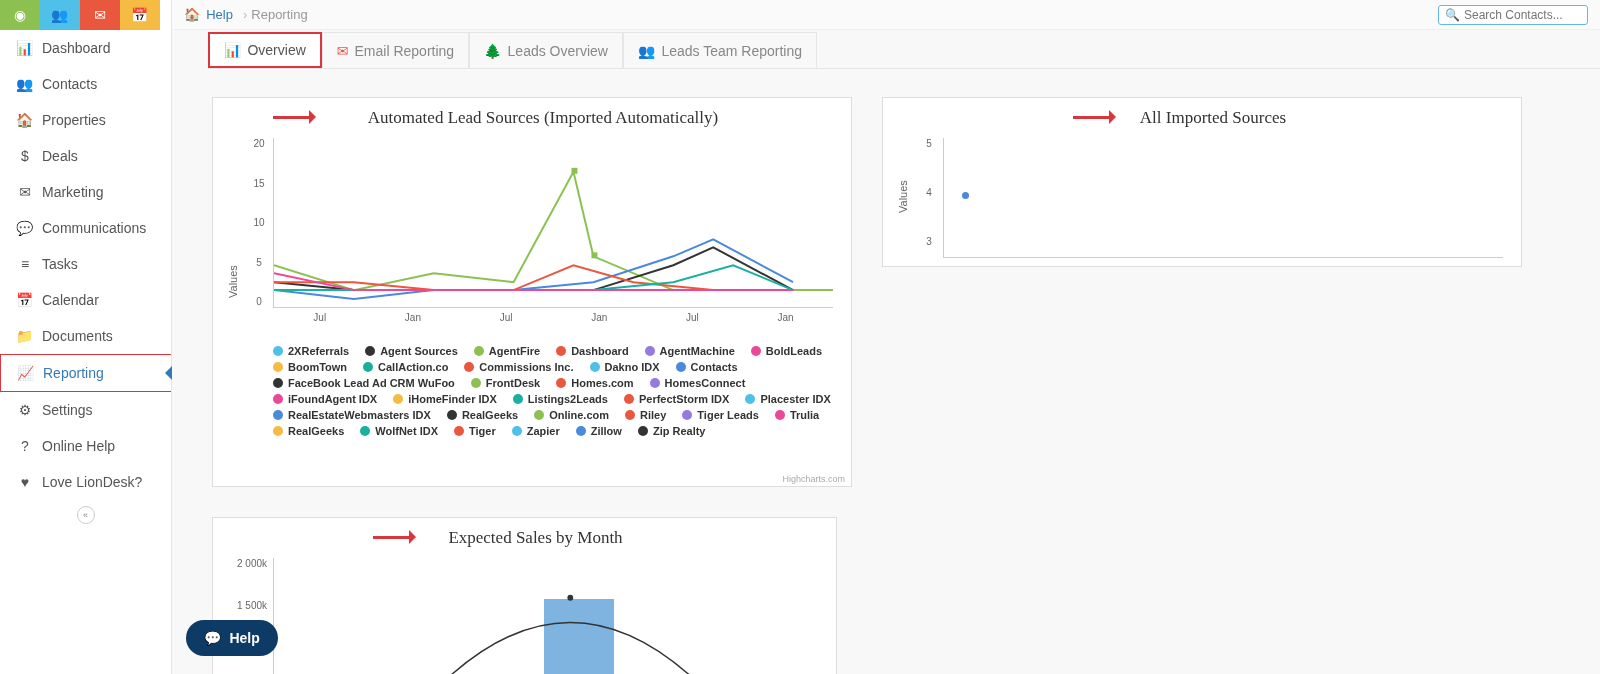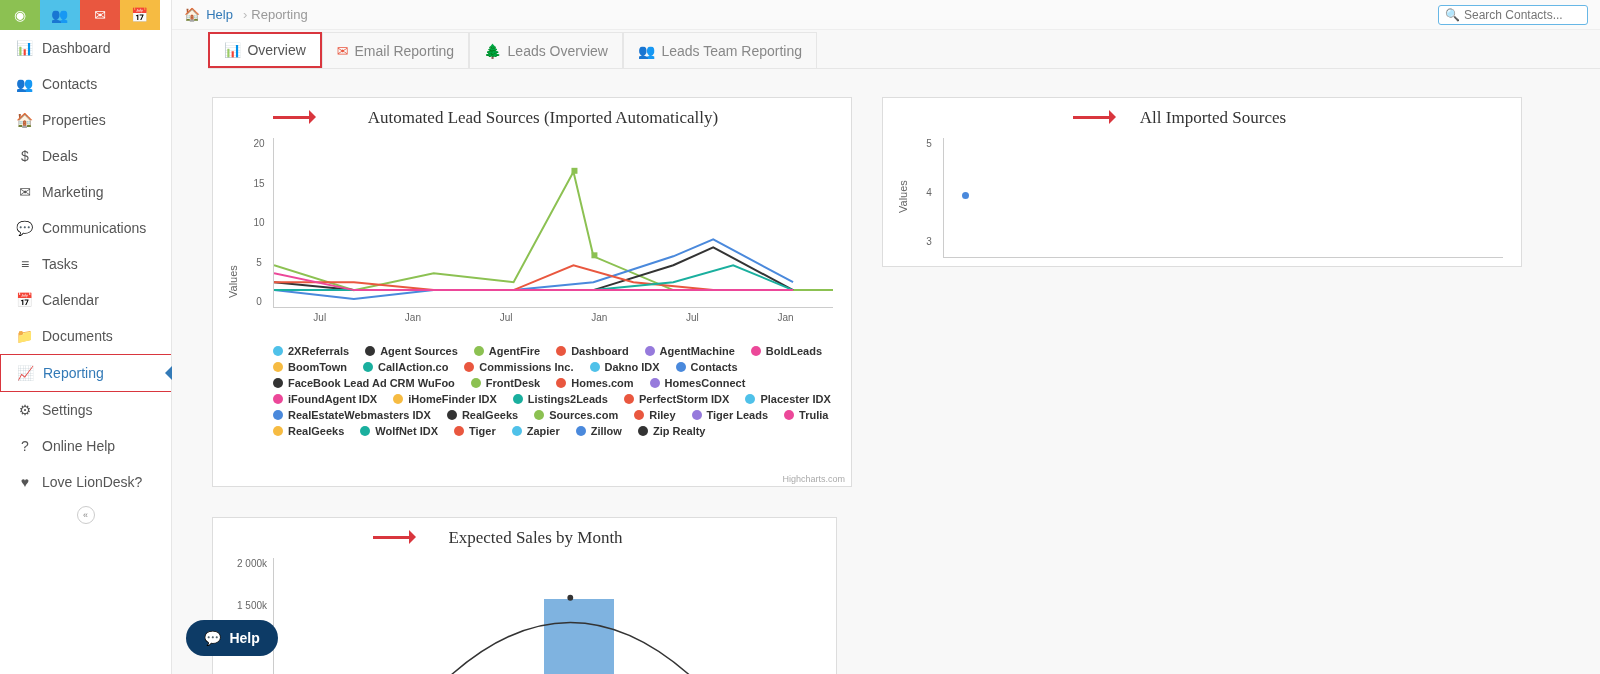--- a/index.html
+++ b/index.html
@@ -280,21 +280,21 @@
             <div class="lg">
               <span class="sw" style="background:#4a89dc"></span>
               <span>RealEstateWebmasters IDX</span>
             </div>
             <div class="lg">
               <span class="sw" style="background:#333333"></span>
               <span>RealGeeks</span>
             </div>
             <div class="lg">
               <span class="sw" style="background:#8cc152"></span>
-              <span>Sources.com</span>
+              <span>Online.com</span>
             </div>
             <div class="lg">
               <span class="sw" style="background:#e9573f"></span>
               <span>Riley</span>
             </div>
             <div class="lg">
               <span class="sw" style="background:#967adc"></span>
               <span>Tiger Leads</span>
             </div>
             <div class="lg">

